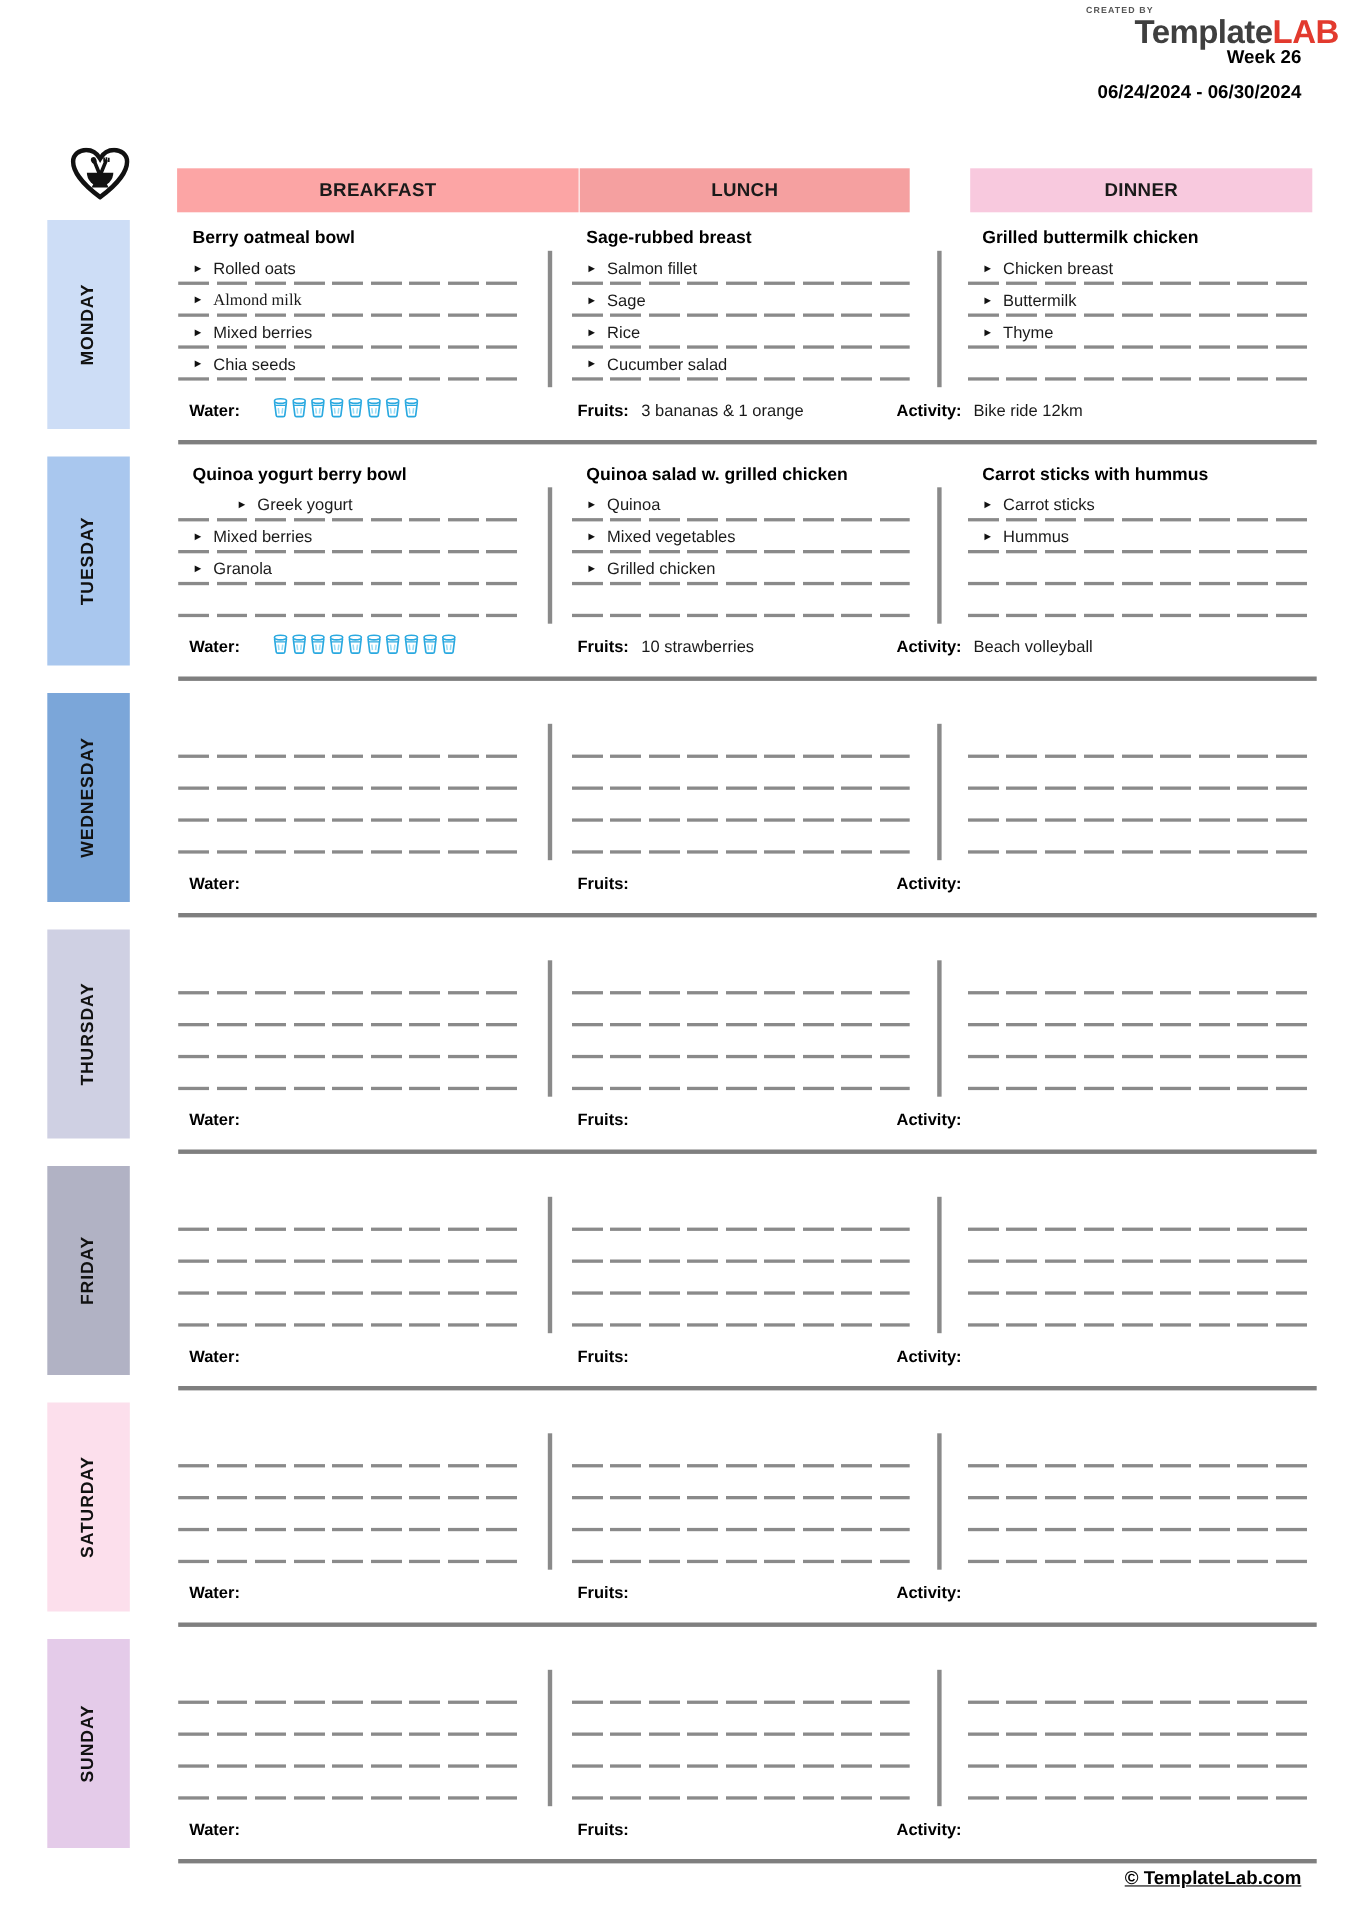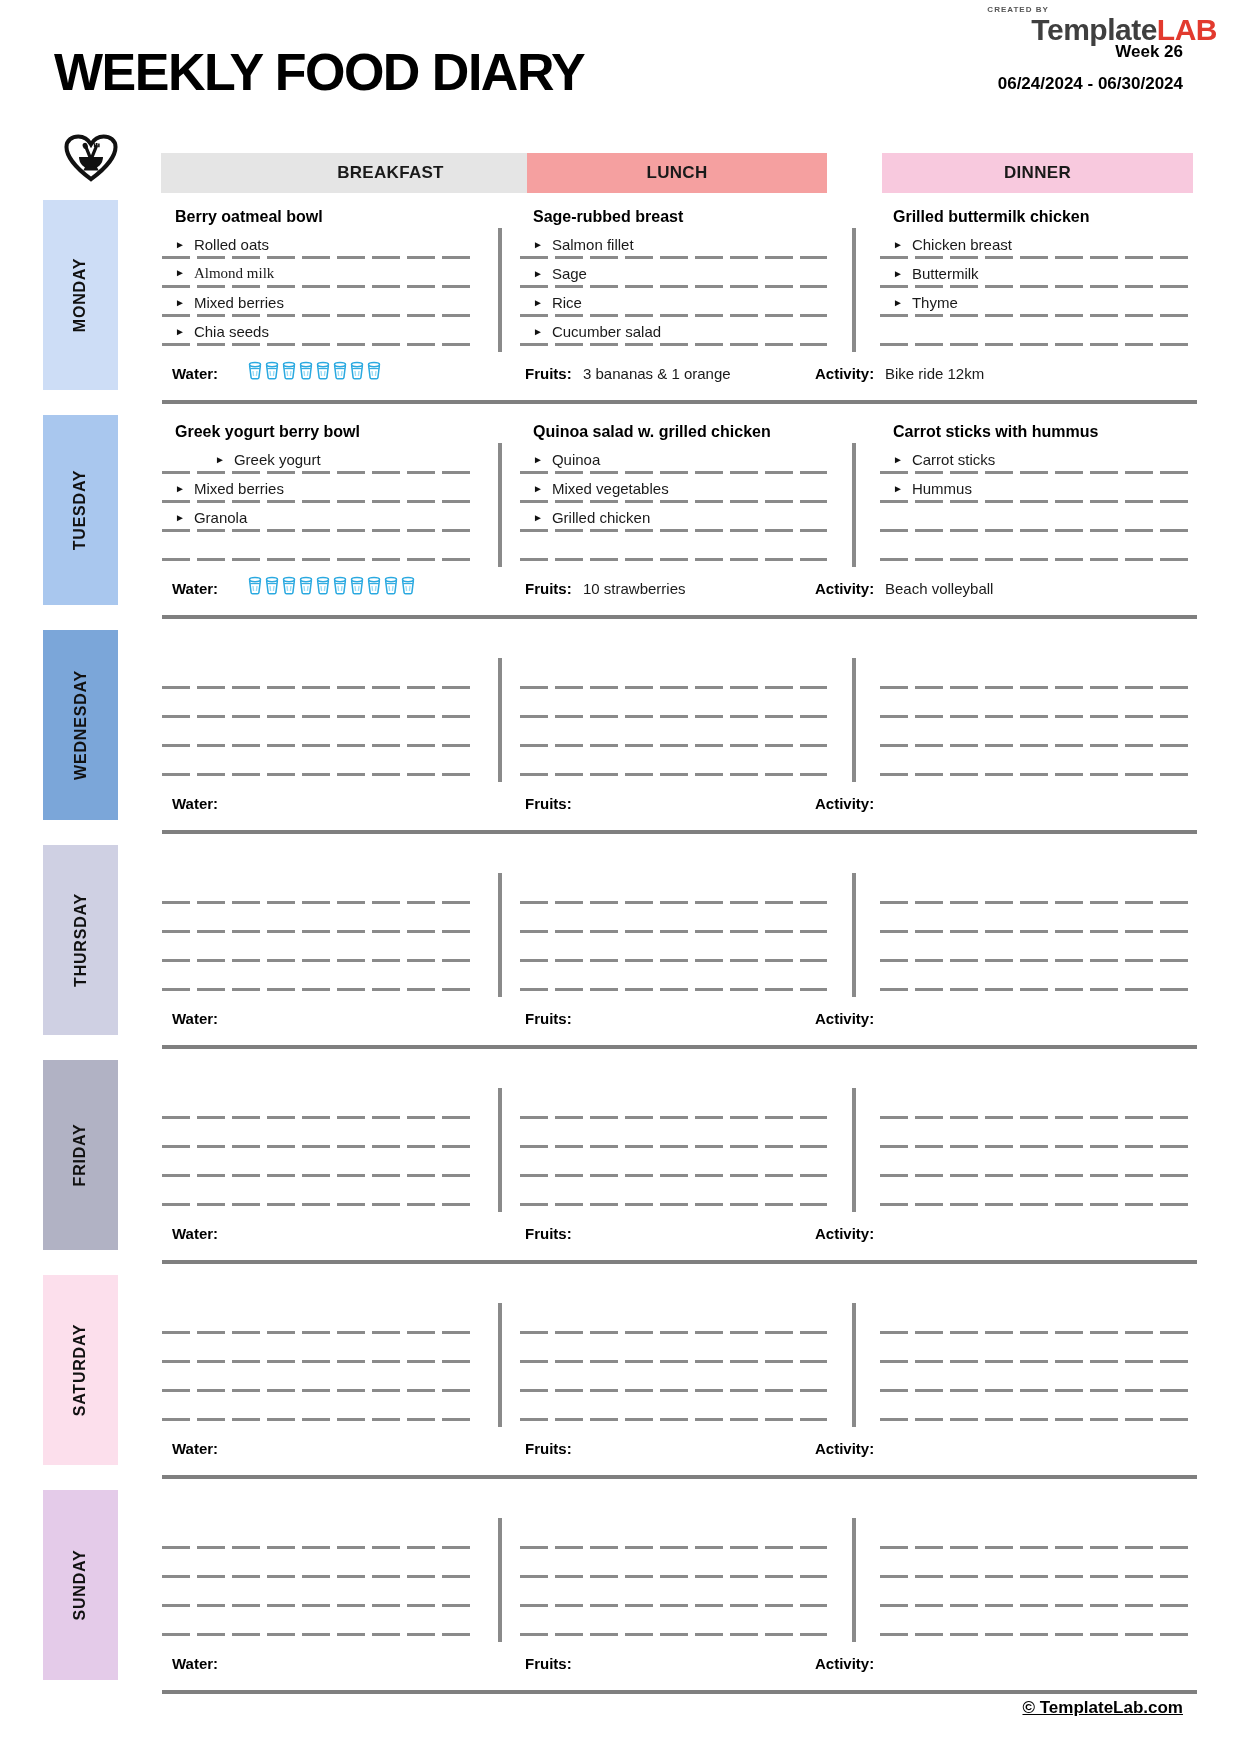--- a/index.html
+++ b/index.html
@@ -35,21 +35,20 @@
   .sum-value{position:absolute;font-size:15px;color:#1a1a1a;white-space:nowrap;}
   .cups{position:absolute;display:flex;gap:3px;}
   .copyright{position:absolute;top:1698px;right:57px;font-size:17px;font-weight:bold;
              color:#000;text-decoration:underline;text-align:center;}
 </style>
 </head>
 <body>
 
 <div class="page">
 
-  <div class="title">WEEKLY FOOD DIARY</div>
 
   <div class="brand">
     <span class="created-by">CREATED BY</span>
     <span class="brand-name"><span class="bn-gray">Template</span><span class="bn-red">LAB</span></span>
   </div>
   <div class="week">Week 26</div>
   <div class="dates">06/24/2024 - 06/30/2024</div>
 
   <div class="heart">
     <svg width="58" height="50" viewBox="0 0 60 52">
@@ -57,21 +56,21 @@
       <path d="M17.5 24 A 12.5 12.5 0 0 0 42.5 24 Z" fill="#111"></path>
       <path d="M24 34 h12 l2 4 h-16 Z" fill="#111"></path>
       <path d="M24.5 13 L29 24" stroke="#111" stroke-width="3.4" stroke-linecap="round"></path>
       <path d="M35.5 13 L31 24" stroke="#111" stroke-width="3.4" stroke-linecap="round"></path>
       <ellipse cx="24" cy="12.3" rx="2.6" ry="3.2" transform="rotate(-20 24 12.3)" fill="#111"></ellipse>
       <path d="M33.8 9.5 v4 M36 9.3 v4 M38.2 9.8 v4" stroke="#111" stroke-width="1.6"></path>
     </svg>
   </div>
 
   <div id="col-headers">
-      <div class="col-h" style="left: 161px; width: 365px; background: #e5e5e5; padding-left: 47px;">BREAKFAST</div>
+      <div class="col-h" style="left: 161px; width: 365px; background: #fca5a5;">BREAKFAST</div>
       <div class="col-h" style="left: 527px; width: 300px; background: rgb(245, 160, 160);">LUNCH</div>
       <div class="col-h" style="left: 882px; width: 311px; background: rgb(248, 201, 222);">DINNER</div>
     </div>
   <div id="days">
       <div class="day-row">
         <div class="day-tab" style="top: 200px; height: 190px; background: rgb(205, 221, 246);">
           <span class="day-name">MONDAY</span>
         </div>
         <div class="meal-title" style="left: 175px; top: 208px;">Berry oatmeal bowl</div>
         <div class="uline" style="left: 162px; width: 311px; top: 256px;"></div>
@@ -155,21 +154,21 @@
         <div class="sum-label" style="left: 525px; top: 365px;">Fruits:</div>
         <div class="sum-value" style="left: 583px; top: 365px;">3 bananas &amp; 1 orange</div>
         <div class="sum-label" style="left: 815px; top: 365px;">Activity:</div>
         <div class="sum-value" style="left: 885px; top: 365px;">Bike ride 12km</div>
         <div class="day-divider" style="left: 162px; width: 1035px; top: 400px;"></div>
       </div>
       <div class="day-row">
         <div class="day-tab" style="top: 415px; height: 190px; background: rgb(169, 199, 238);">
           <span class="day-name">TUESDAY</span>
         </div>
-        <div class="meal-title" style="left: 175px; top: 423px;">Greek yogurt berry bowl</div>
+        <div class="meal-title" style="left: 175px; top: 423px;">Quinoa yogurt berry bowl</div>
         <div class="uline" style="left: 162px; width: 311px; top: 471px;"></div>
         <div class="meal-item" style="left: 175px; top: 451px; margin-left: 40px;"><span class="arrow">►</span>Greek yogurt</div>
         <div class="uline" style="left: 162px; width: 311px; top: 500px;"></div>
         <div class="meal-item" style="left: 175px; top: 480px;"><span class="arrow">►</span>Mixed berries</div>
         <div class="uline" style="left: 162px; width: 311px; top: 529px;"></div>
         <div class="meal-item" style="left: 175px; top: 509px;"><span class="arrow">►</span>Granola</div>
         <div class="uline" style="left: 162px; width: 311px; top: 558px;"></div>
         <div class="meal-title" style="left: 533px; top: 423px;">Quinoa salad w. grilled chicken</div>
         <div class="uline" style="left: 520px; width: 307px; top: 471px;"></div>
         <div class="meal-item" style="left: 533px; top: 451px;"><span class="arrow">►</span>Quinoa</div>

